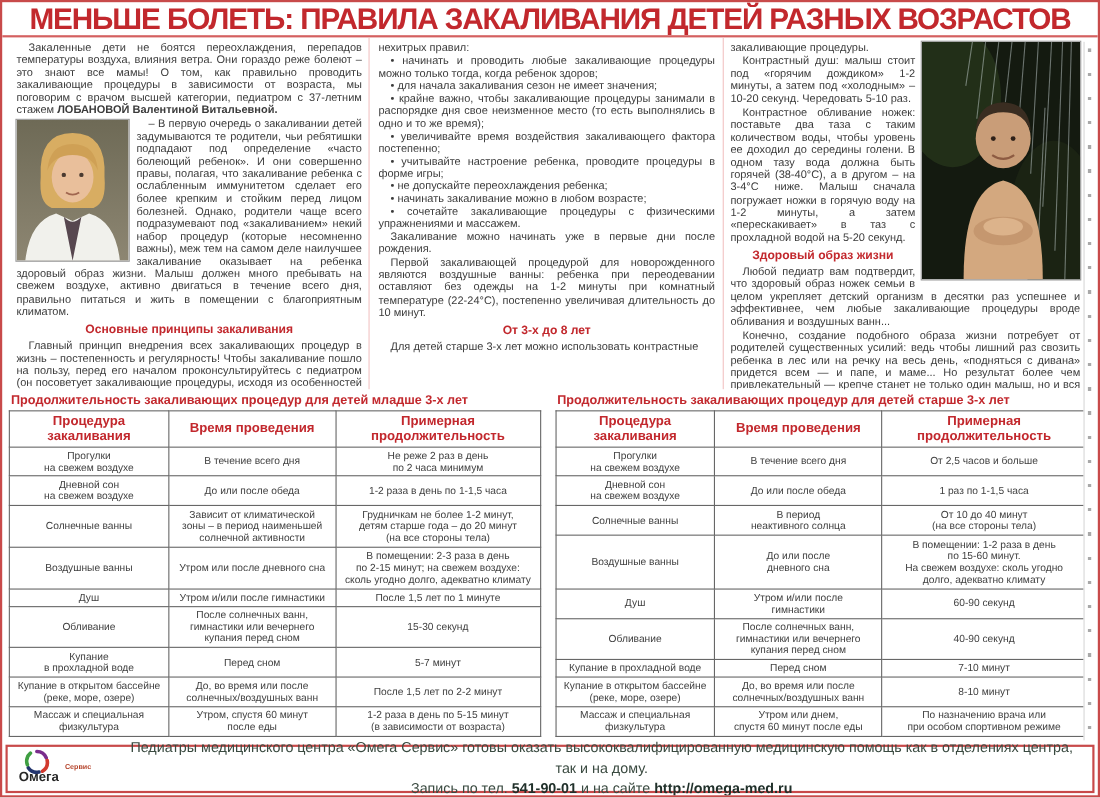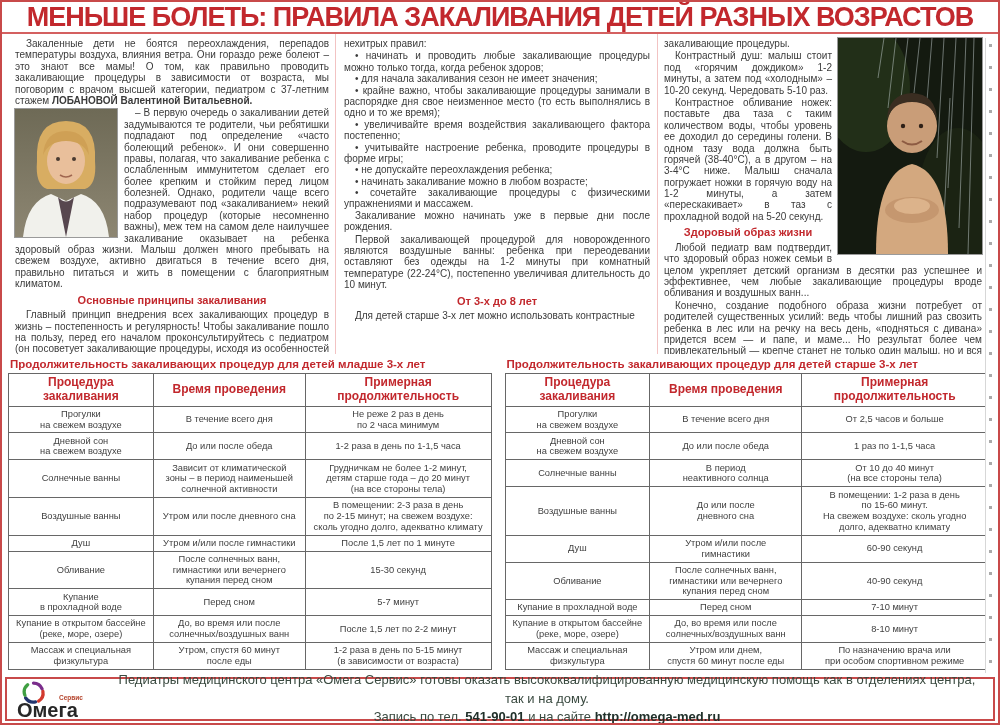--- a/index.html
+++ b/index.html
@@ -57,21 +57,21 @@
     border-left:1px solid #d7d7d7;}
   .edge-strip::before{
     content:"";position:absolute;left:3px;top:6px;bottom:6px;width:3px;
     background:repeating-linear-gradient(180deg,#a9a9a9 0 3px,transparent 3px 22px);}
   
   .footer{
     position:absolute;left:3px;right:3px;bottom:2px;height:44px;
     border:2px solid #c84a4a;background:#fff;display:flex;align-items:center;}
   .logo{position:relative;width:108px;height:40px;flex:0 0 auto;}
   .logo .swirl{position:absolute;left:14px;top:1px;width:25px;height:25px;}
-  .logo .omega{position:absolute;left:10px;top:20px;font-size:20px;font-weight:700;color:#272727;letter-spacing:0;}
+  .logo .omega{position:absolute;left:10px;top:20px;font-size:12px;font-weight:700;color:#272727;letter-spacing:0;}
   .logo .service{position:absolute;left:52px;top:15px;font-size:6.5px;color:#b5442c;font-weight:700;}
   .footer-text{flex:1;text-align:center;color:var(--footer-green);font-size:13px;line-height:1.45;padding-right:14px;}
   .footer-text .bold{font-weight:700;color:#20302a;}
 </style>
 </head>
 <body>
 
 <div class="page">
 
   <div class="title">МЕНЬШЕ БОЛЕТЬ: ПРАВИЛА ЗАКАЛИВАНИЯ ДЕТЕЙ РАЗНЫХ ВОЗРАСТОВ</div>

